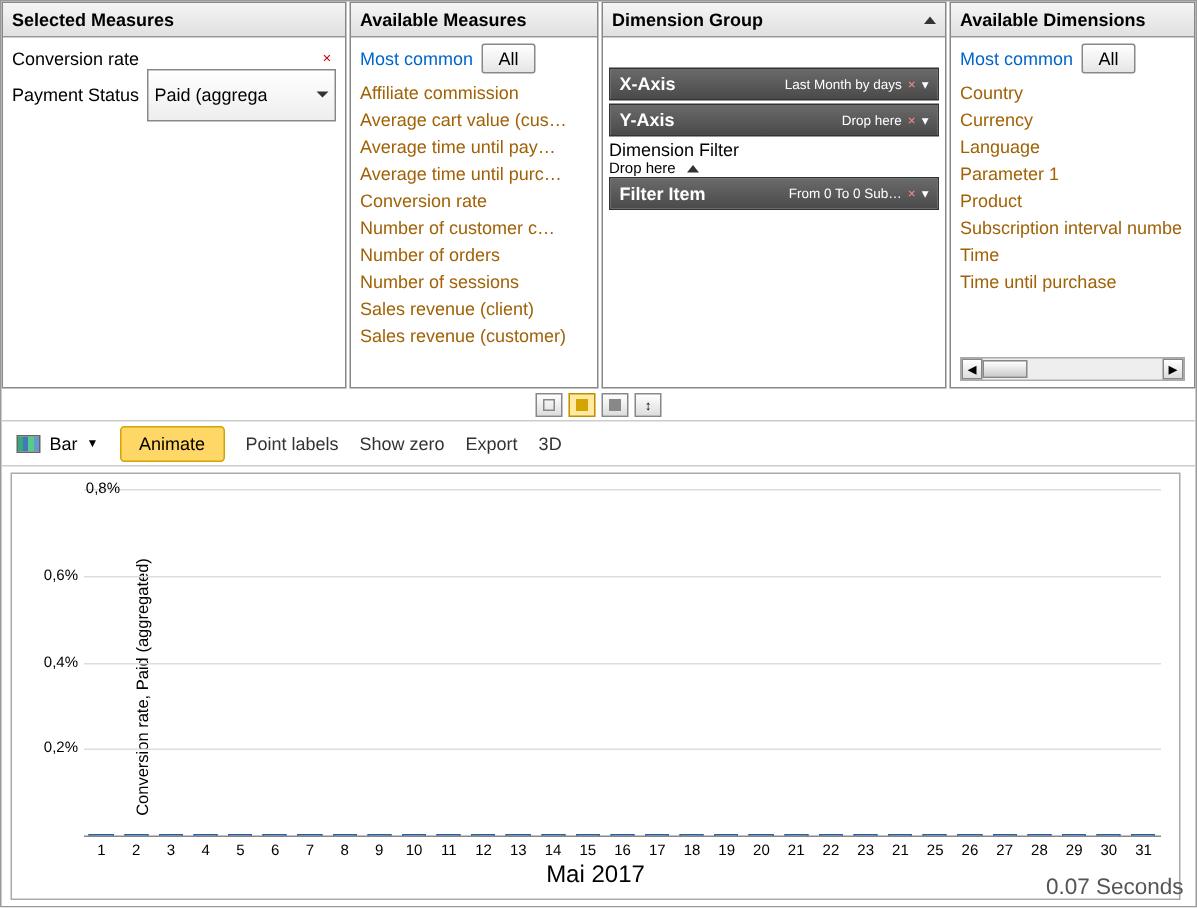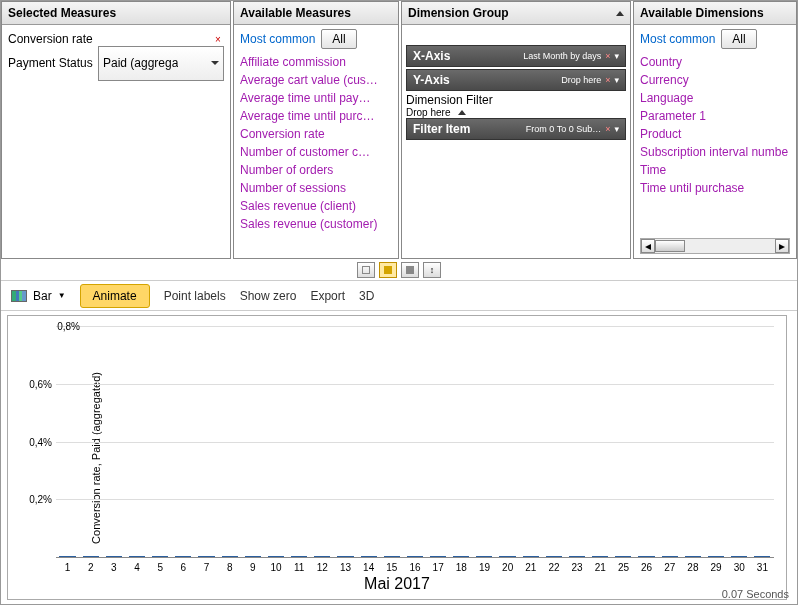--- a/index.html
+++ b/index.html
@@ -15,21 +15,21 @@
   .sm-row { display: flex; align-items: center; margin-bottom: 4px; height: 20px; }
   .sm-label { flex: 0 0 90px; }
   .sm-remove { color: #c00; cursor: pointer; width: 12px; text-align: center; font-size: 10px; }
   .sm-select { flex: 1; border: 1px solid #888; background: linear-gradient(#fff,#eee); height: 35px; display: flex; align-items: center; padding: 0 4px; justify-content: space-between; cursor: pointer; }
   .sm-select .caret { width: 0; height: 0; border-left: 4px solid transparent; border-right:4px solid transparent; border-top:4px solid #333; }
   
   .filter-row { display: flex; align-items: center; gap: 6px; margin-bottom: 4px; }
   .filter-row .link { color: #0066cc; cursor: pointer; text-decoration: none; }
   .btn-small { border: 1px solid #888; background: linear-gradient(#fff,#e5e5e5); padding: 2px 10px; cursor: pointer; border-radius: 2px; }
   .measure-list { }
-  .measure-list div { padding: 2px 0; color: #a21caf; cursor: pointer; white-space: nowrap; overflow: hidden; text-overflow: ellipsis; }
+  .measure-list div { padding: 2px 0; color: #a16207; cursor: pointer; white-space: nowrap; overflow: hidden; text-overflow: ellipsis; }
   .dg-row { background: linear-gradient(#6a6a6a,#4a4a4a); color: #fff; border: 1px solid #333; padding: 3px 6px; display: flex; justify-content: space-between; align-items: center; margin-bottom: 2px; font-size: 11px; }
   .dg-row .val { font-size: 10px; }
   .dg-row .ctrls { display:flex; gap:4px; align-items:center; }
   .dg-row .ctrls span { cursor:pointer; font-size:9px; }
   .chev { width:0;height:0;border-left:4px solid transparent;border-right:4px solid transparent;border-bottom:5px solid #333; }
   
   .hscroll { display:flex; align-items:center; border:1px solid #aaa; height:16px; margin-top:4px; background:#eee; }
   .hscroll .arrow { width:14px; height:14px; border:1px solid #888; background:linear-gradient(#fff,#ddd); display:flex; align-items:center; justify-content:center; cursor:pointer; }
   .hscroll .track { flex:1; height:100%; position:relative; }
   .hscroll .thumb { position:absolute; left:0; top:1px; height:12px; width:30px; border:1px solid #888; background:linear-gradient(#fff,#ccc); }
@@ -49,21 +49,21 @@
   .chartframe { border:1px solid #aaa; width:100%; height:100%; position:relative; background:#fff; }
   .yaxis-label { position:absolute; left:2px; top:50%; transform: translateY(-50%) rotate(-90deg); transform-origin: center; font-size:11px; white-space:nowrap; }
   .plot { position:absolute; left:48px; right:12px; top:10px; bottom:42px; }
   .gridline { position:absolute; left:0; right:0; border-top:1px solid #ddd; }
   .ytick { position:absolute; left:-34px; width:30px; text-align:right; font-size:10px; transform:translateY(-50%); }
   .bars { position:absolute; left:0; right:0; bottom:0; top:0; display:flex; align-items:flex-end; }
   .barcol { flex:1; display:flex; flex-direction:column; align-items:center; }
   .bar { width:70%; background:linear-gradient(to top,#2b5f9e,#5f93c9 40%,#81b1df 100%); border:1px solid #2b5f9e; border-bottom:none; }
   .xtick { position:absolute; bottom:-16px; font-size:10px; transform:translateX(-50%); }
   .xaxis-label { position:absolute; bottom:6px; left:50%; transform:translateX(-50%); font-size:16px; }
-  .seconds { position:absolute; bottom:4px; right:8px; font-size:11px; color:#555; }
+  .seconds { position:absolute; bottom:4px; right:8px; font-size:15px; color:#555; }
 </style>
 </head>
 <body>
 
 <div class="root">
   <div class="top">
 
     <div class="panel" style="width:230px">
       <div class="panel-header">
         <span>Selected Measures</span>

